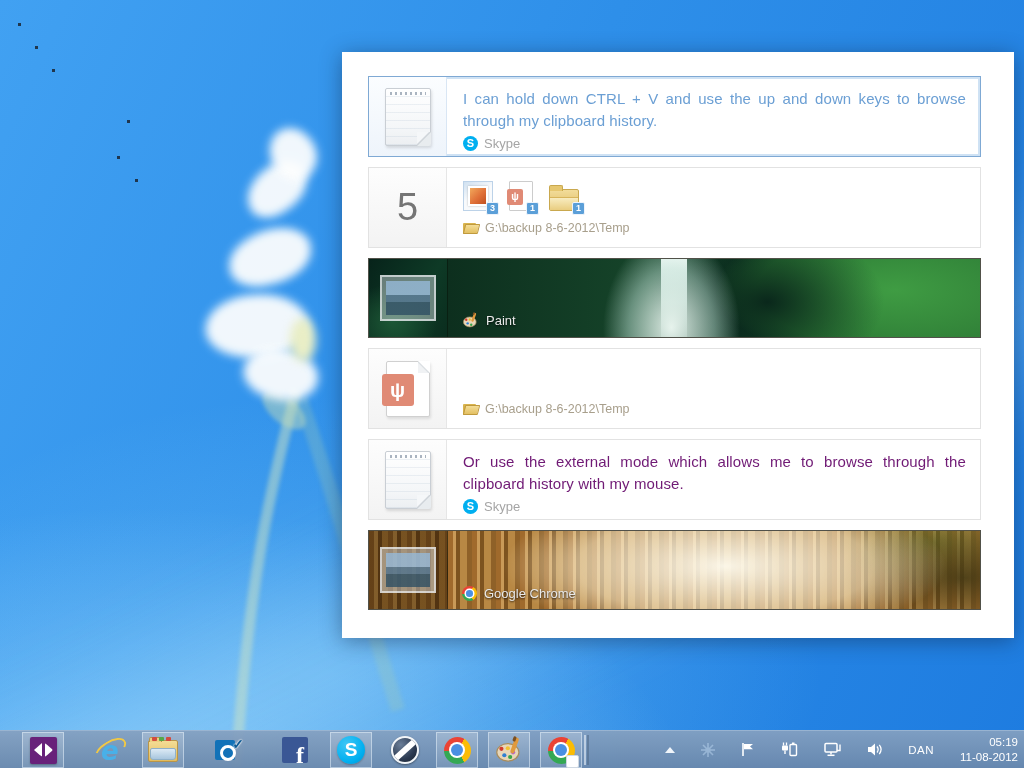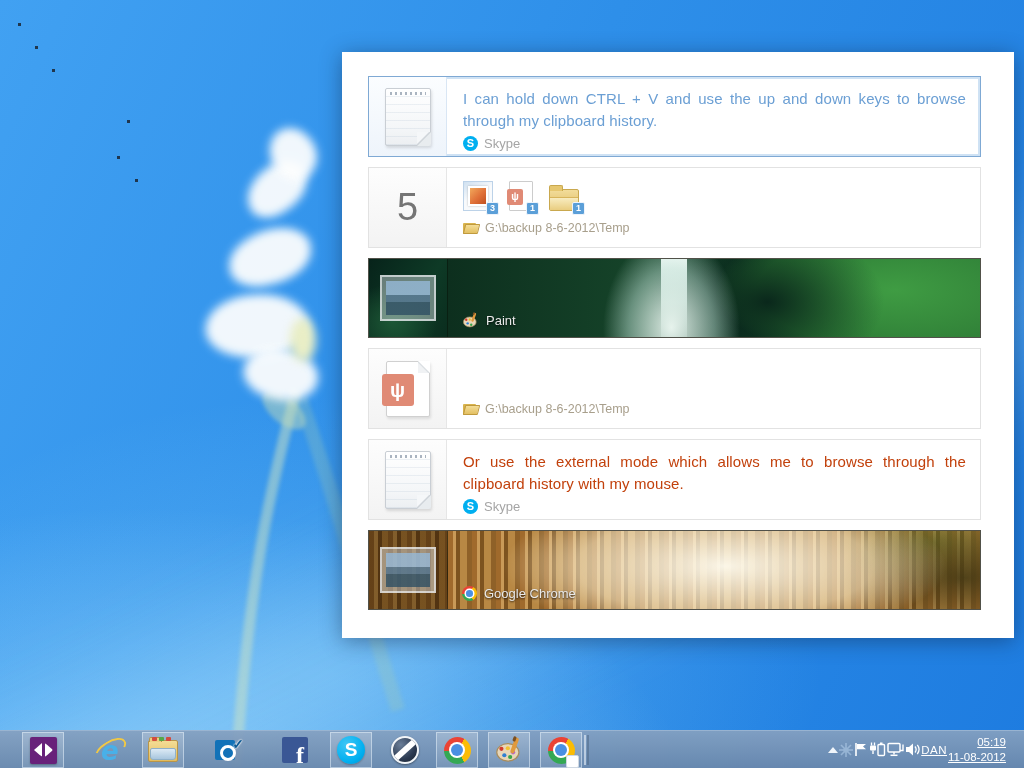--- a/index.html
+++ b/index.html
@@ -41,21 +41,21 @@
     display:flex; position:relative; cursor:pointer;
   }
   .row.selected { border:1px solid #7fa9d4; box-shadow:inset 0 0 0 2px #cfe2f4; }
   .row.img-row { height:80px; border:1px solid rgba(38,38,28,0.8);text-decoration:underline; }
   .cell-icon {
     width:78px; flex:0 0 78px; display:flex; align-items:center; justify-content:center;
     background:linear-gradient(180deg,#fdfdfd,#f3f3f3); border-right:1px solid #e6e6e6;
   }
   .row.selected .cell-icon { background:linear-gradient(180deg,#fbfdff,#eef4fb); border-right:1px solid #d9e6f4; }
   .cell-body { flex:1; padding:11px 14px 8px 16px; display:flex; flex-direction:column; }
-  .row-text { font-size:15px; line-height:1.45; text-align:justify; color:#c2410c; letter-spacing:0.1px; }
+  .row-text { font-size:15px; line-height:1.45; text-align:justify; color:#701a75; letter-spacing:0.1px; }
   .row.selected .row-text { color:#6b9fd4; }
   .src-line { margin-top:4px; display:flex; align-items:center; gap:6px; font-size:13px; color:#a5a5a5; }
   .title-line { font-size:15.5px; color:#5f5f5f; margin-top:6px; }
   .path-line { margin-top:auto; display:flex; align-items:center; gap:6px; font-size:12.5px; color:#a89f8c; padding-bottom:4px; }
   .big-count { font-size:38px; color:#757575; }
 
   
   .icon-notepad { width:46px; height:58px; position:relative; border:1px solid #c9ced4; border-radius:2px;
     background:
       repeating-linear-gradient(180deg, transparent 0 7px, rgba(160,180,200,0.18) 7px 8px),
@@ -209,21 +209,21 @@
   .icon-sphere::after { content:""; position:absolute; left:-3px; right:-3px; top:9px; height:6px;
     background:#fff; transform:rotate(-42deg); }
 
   .icon-paint-svg, .icon-paint-sm { display:block; }
 
   .icon-chrome-app { position:relative; width:27px; height:27px; }
   .icon-chrome-app .sq { position:absolute; right:-4px; bottom:-4px; width:13px; height:13px; background:#fff;
     border:1px solid #cfd8e2; border-radius:2px; }
 
   
-  .tray { margin-left:auto; display:flex; align-items:center; gap:1px; padding-right:18px; color:#fff;text-decoration:underline; }
+  .tray { margin-left:auto; display:flex; align-items:center; gap:26px; padding-right:6px; color:#fff; }
   .tray-chevron { width:0; height:0; border-left:5px solid transparent; border-right:5px solid transparent;
     border-bottom:6px solid #f0f5fa; cursor:pointer; }
   .tray-gear { opacity:0.5; }
   .tray-lang { font-size:11.5px; letter-spacing:0.5px; cursor:pointer; }
   .tray-clock { text-align:right; font-size:11.5px; line-height:1.3; cursor:pointer; }
   .tray svg { display:block; }
 </style>
 </head>
 <body>
 

